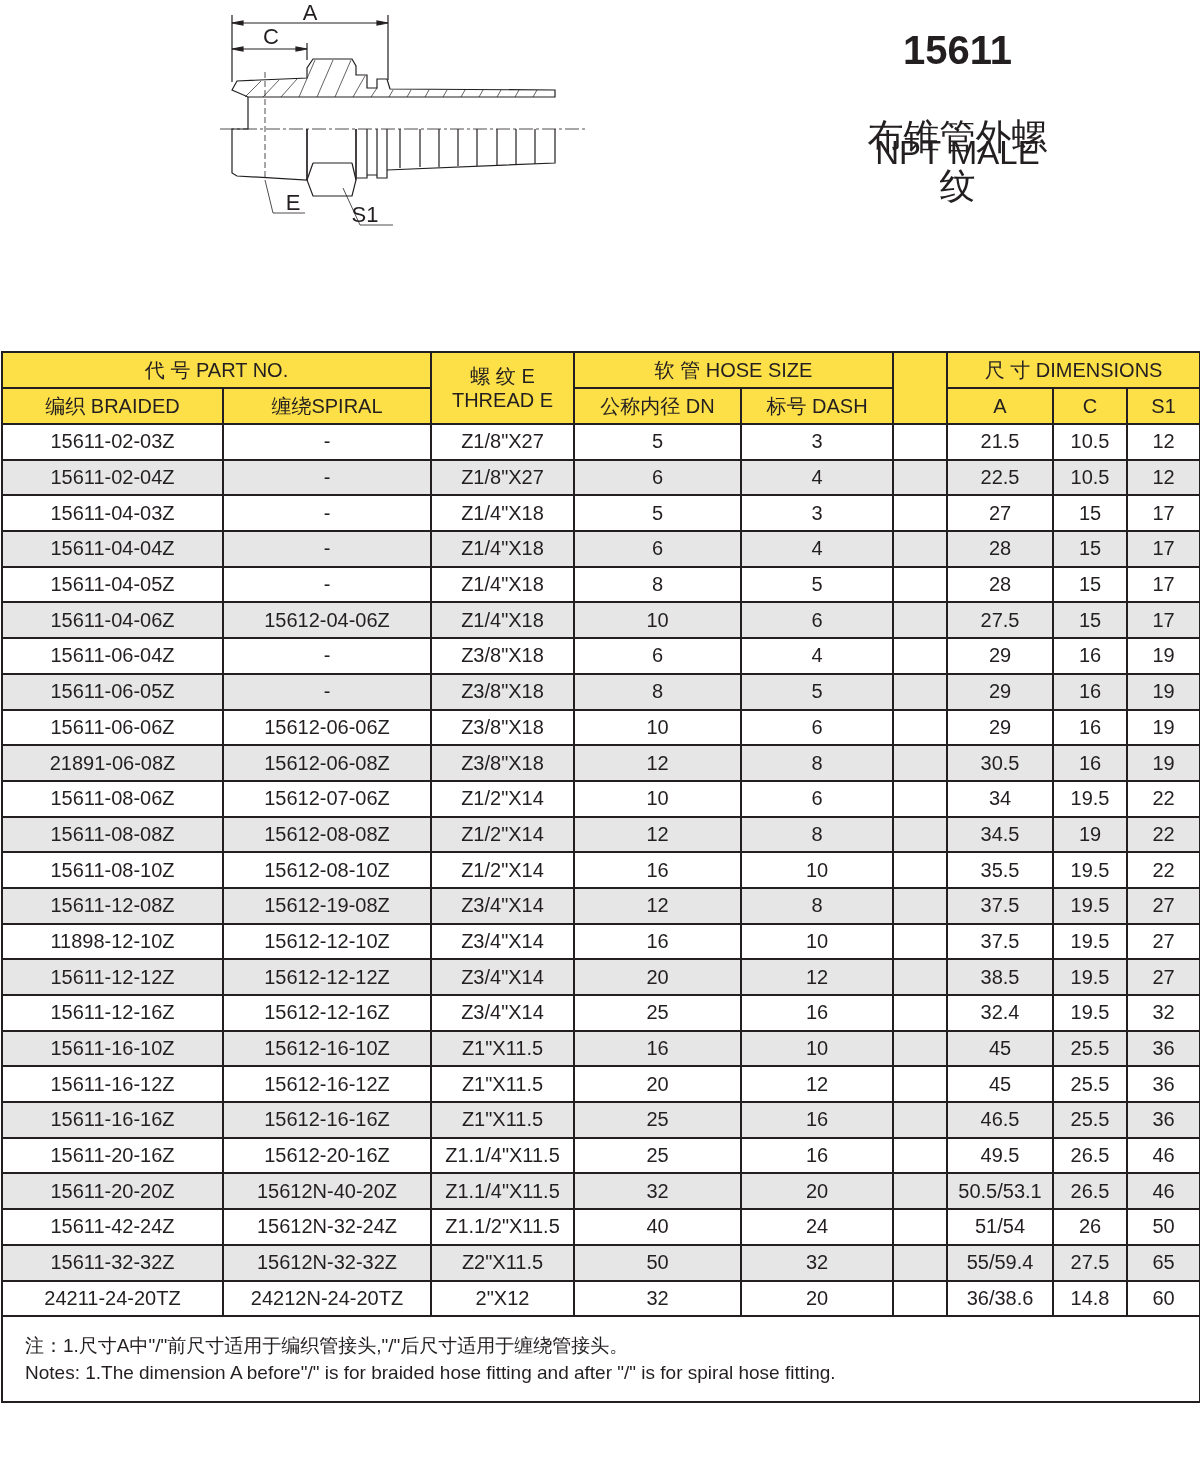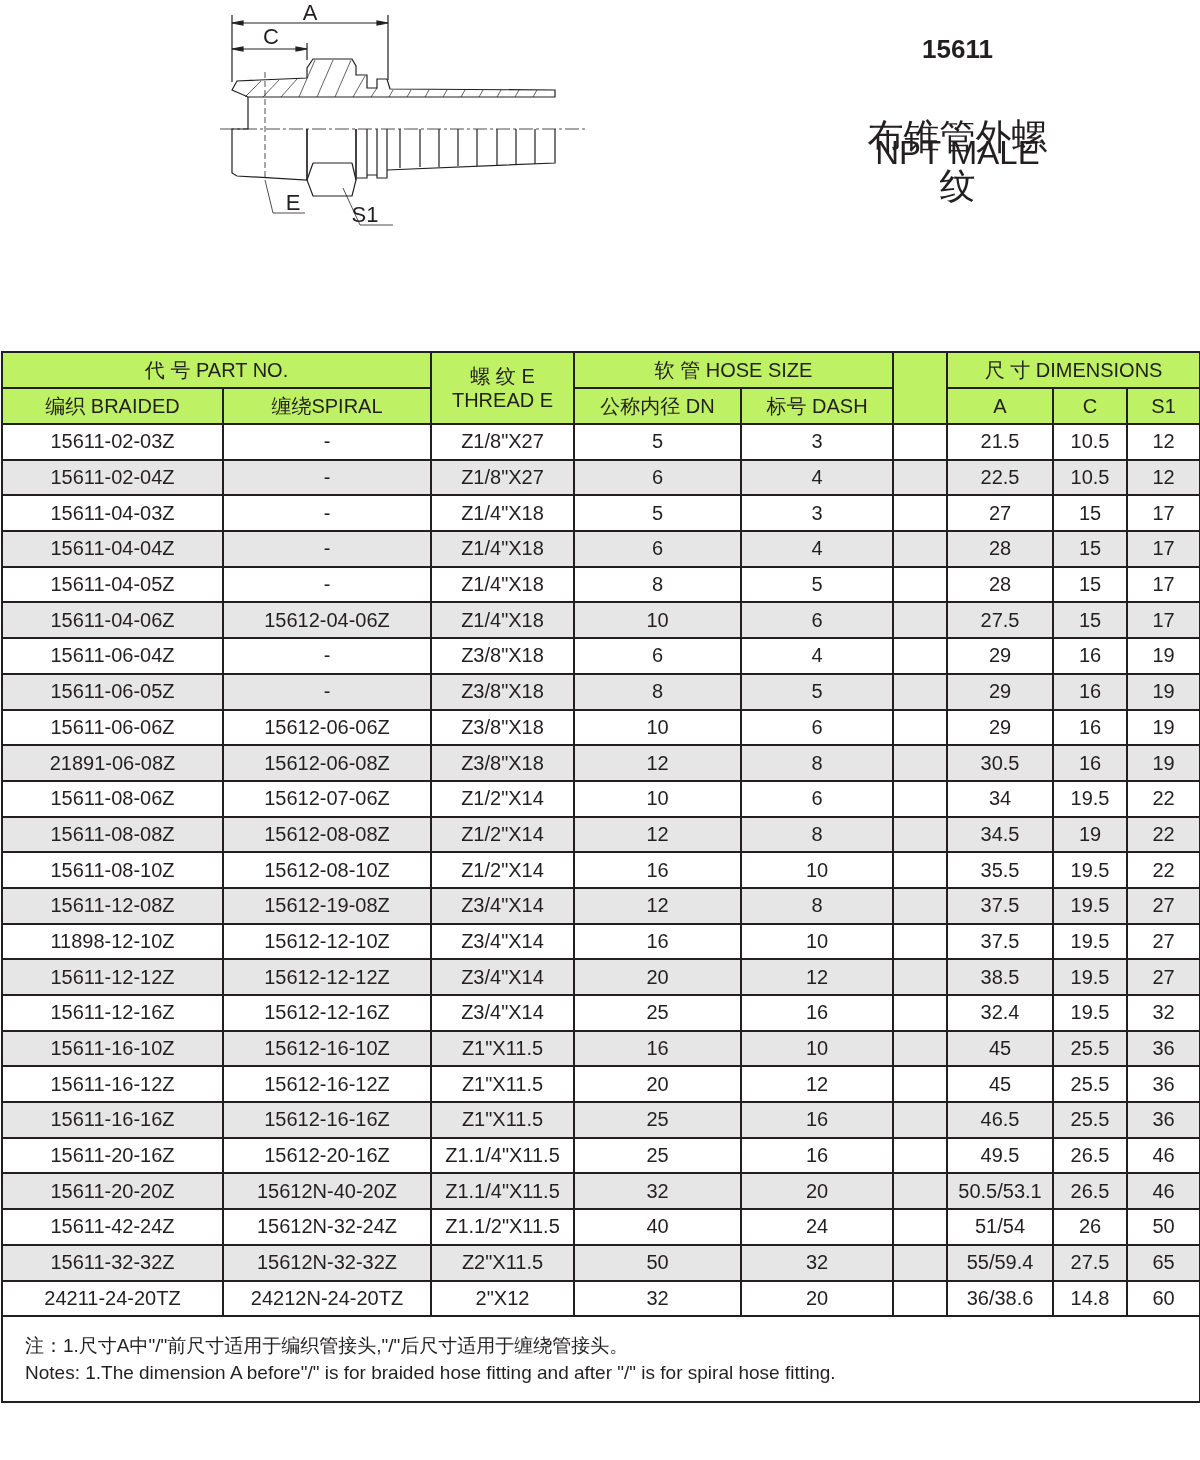--- a/index.html
+++ b/index.html
@@ -1,24 +1,24 @@
 <!DOCTYPE html>
 <html><head>
 <meta charset="utf-8">
 <style>
   html,body{margin:0;padding:0;background:#fff;}
   body{width:1200px;height:1460px;position:relative;font-family:"Liberation Sans",sans-serif;color:#231f20;overflow:hidden;}
   #drawing{position:absolute;left:215px;top:0;width:380px;height:235px;}
   .title{position:absolute;left:850px;width:215px;text-align:center;}
-  #model{top:34px;font-size:26px;font-weight:bold;}
+  #model{top:28px;font-size:40px;font-weight:bold;}
   #sub-cn{top:113px;font-size:36px;}
   #sub-en{top:134px;font-size:33px;}
   table{position:absolute;left:1px;top:351px;border-collapse:collapse;table-layout:fixed;width:1198px;}
   td{border:2px solid #231f20;text-align:center;font-size:20px;height:33.7px;padding:0;white-space:nowrap;overflow:hidden;}
-  tr.hdr td{background:#bef264;height:34px;}
+  tr.hdr td{background:#fde047;height:34px;}
   tr.alt td{background:#e6e6e6;}
   tr.notes td{background:#fff;text-align:left;height:84px;font-size:19px;line-height:27px;padding-left:22px;}
 </style>
 </head>
 <body>
 
 <svg id="drawing" viewBox="0 0 380 235">
   <g stroke="#231f20" fill="none" stroke-width="1.2">
 
     <line x1="17" y1="15" x2="17" y2="82"></line>

